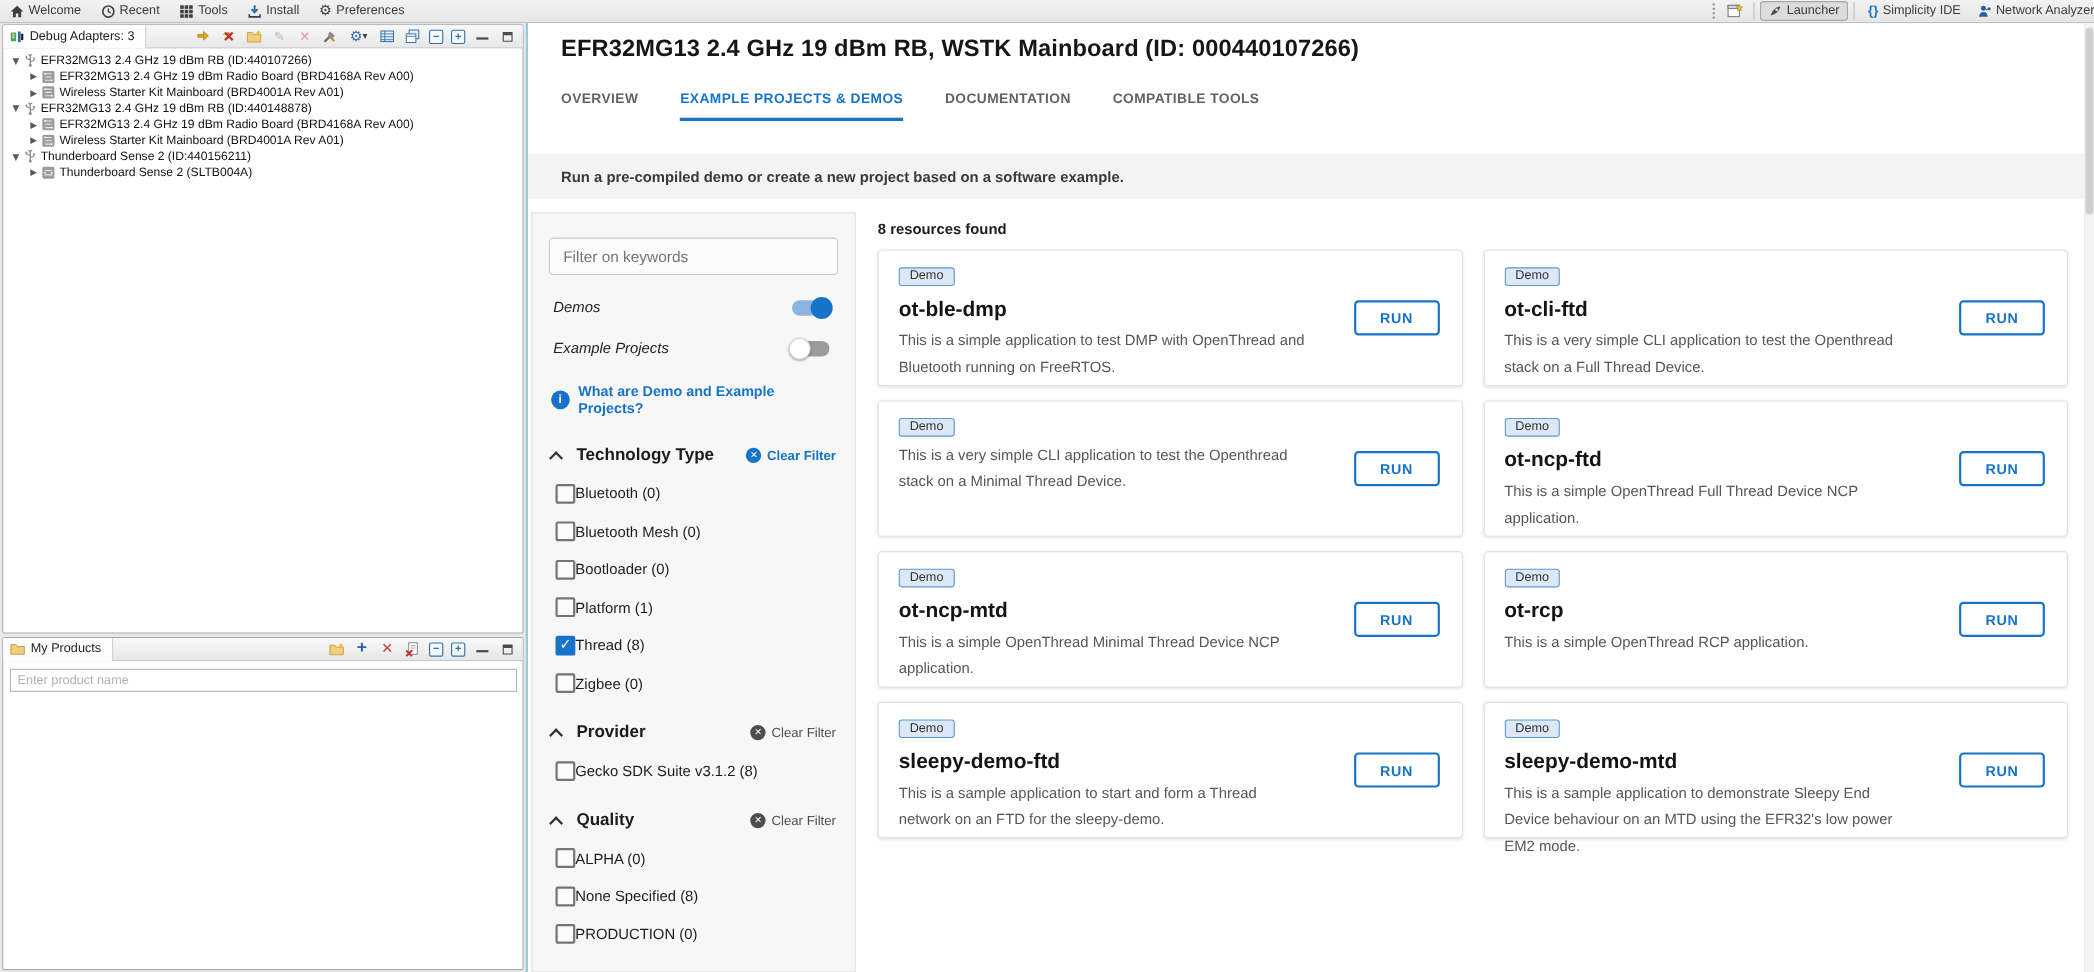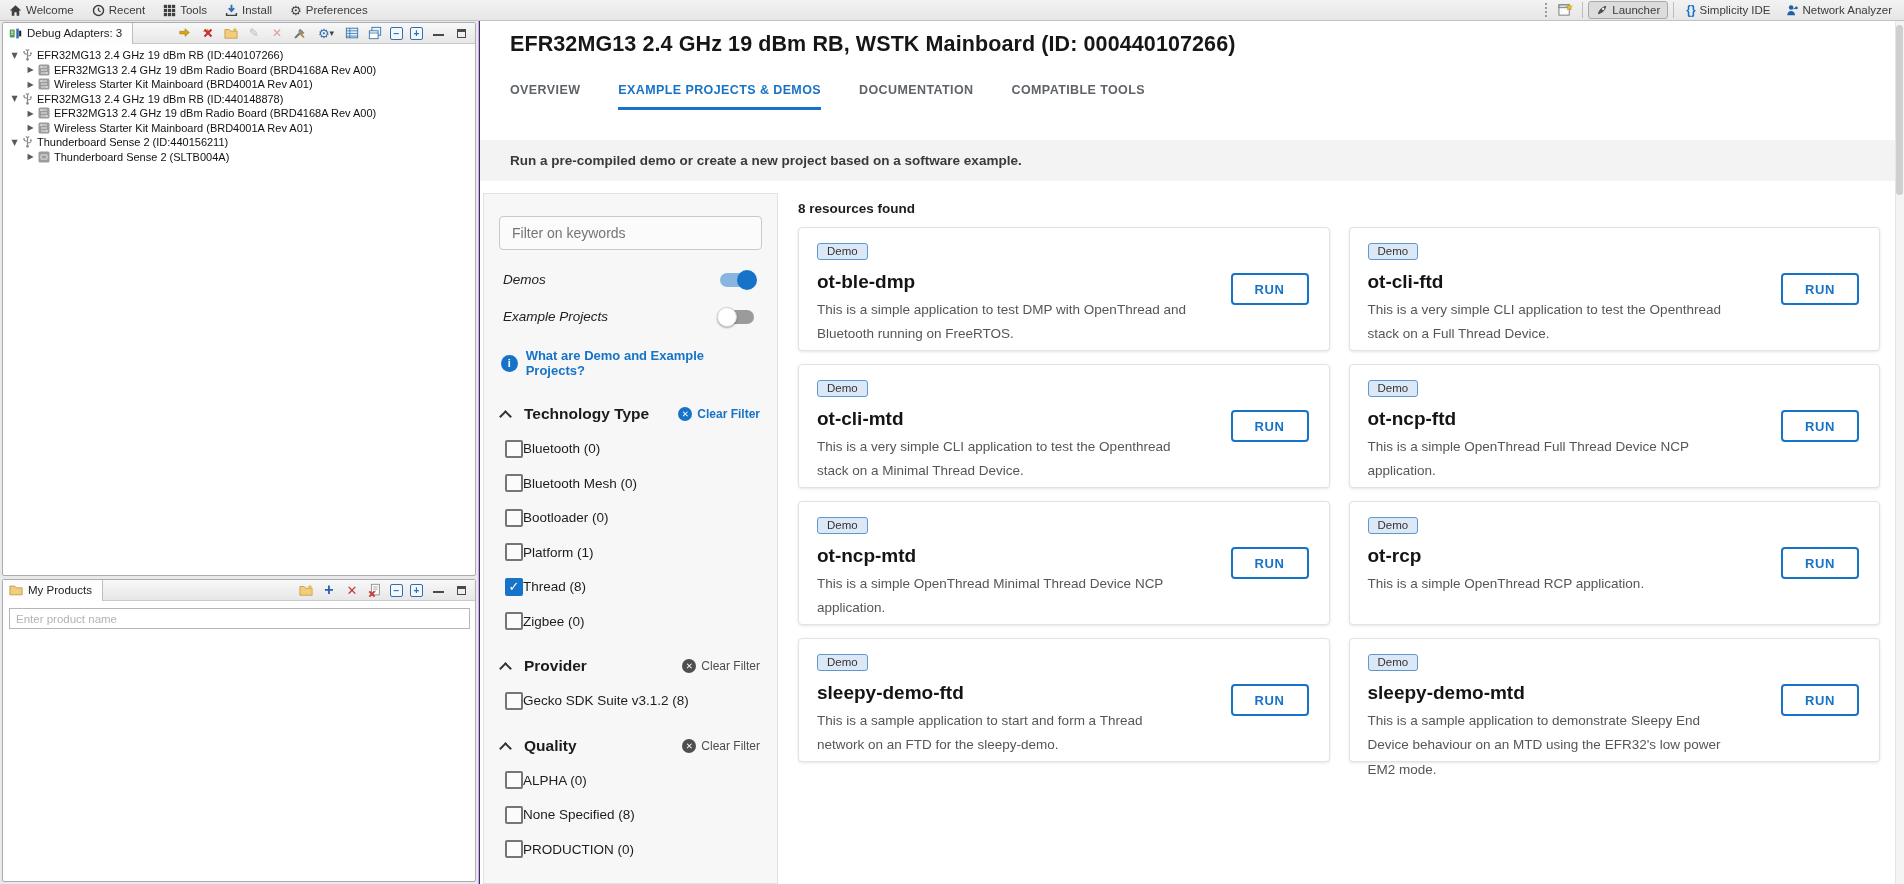--- a/index.html
+++ b/index.html
@@ -1,19 +1,19 @@
 <!DOCTYPE html>
 <html><head>
 <meta charset="utf-8">
 <style>
   * { margin:0; padding:0; box-sizing:border-box; }
   html,body { width:1904px; height:884px; overflow:hidden; }
   body { font-family:"Liberation Sans", sans-serif; background:#fff; color:#222; }
   .glyph { font-family:"DejaVu Sans", sans-serif; }
-  #root { position:relative; width:1904px; height:884px; background:#4c1d95; }
+  #root { position:relative; width:1904px; height:884px; background:#7dd3fc; }
 
   
   #menubar { position:absolute; left:0; top:0; width:1904px; height:21px;
     background:linear-gradient(#f2f2f2,#e6e6e6); border-bottom:1px solid #c3c3c3;
     display:flex; align-items:center; font-size:11.5px; color:#3b3b3b; }
   .mb-item { display:flex; align-items:center; gap:4px; padding:0 9px; height:100%; cursor:default; }
   .mb-right { margin-left:auto; display:flex; align-items:center; height:100%; }
   .mb-sep { width:5px; height:14px; border-left:2px dotted #9a9a9a; margin:0 4px; }
   .mb-vline { width:1px; height:16px; background:#bdbdbd; margin:0 5px; }
   .persp { display:flex; align-items:center; gap:4px; padding:1px 7px; height:18px; border-radius:3px; }
@@ -188,21 +188,21 @@
               <circle cx="9.5" cy="6.5" r="1.5" fill="#fff"></circle>
             </svg>
         </span>
         <span>Launcher</span>
       </span>
       <span class="mb-vline"></span>
       <span class="persp">
         <span class="ico" style="color:#1673c8;font-weight:bold;font-size:12px;">{}</span>
         <span>Simplicity IDE</span>
       </span>
-      <span class="persp" style="padding-right:12px;">
+      <span class="persp" style="padding-right:0;">
         <span class="ico">
           <svg width="14" height="13" viewBox="0 0 16 15">
               <circle cx="7" cy="4" r="2.6" fill="#1d5fa8"></circle>
               <path d="M2.5 13 C2.5 9.8 4.5 8 7 8 C9.5 8 11.5 9.8 11.5 13 Z" fill="#1d5fa8"></path>
               <circle cx="13" cy="4.5" r="1.6" fill="#1d5fa8"></circle>
               <path d="M9.5 5.5 L12 5" stroke="#1d5fa8" stroke-width="1"></path>
             </svg>
         </span>
         <span>Network Analyzer</span>
       </span>
@@ -555,21 +555,20 @@
 
         <div class="card">
           <span class="badge">Demo</span>
           <div class="card-title">ot-cli-ftd</div>
           <div class="card-desc">This is a very simple CLI application to test the Openthread stack on a Full Thread Device.</div>
           <button class="run-btn">RUN</button>
         </div>
 
         <div class="card">
           <span class="badge">Demo</span>
-          <div class="card-title">ot-cli-mtd</div>
           <div class="card-desc">This is a very simple CLI application to test the Openthread stack on a Minimal Thread Device.</div>
           <button class="run-btn">RUN</button>
         </div>
 
         <div class="card">
           <span class="badge">Demo</span>
           <div class="card-title">ot-ncp-ftd</div>
           <div class="card-desc">This is a simple OpenThread Full Thread Device NCP application.</div>
           <button class="run-btn">RUN</button>
         </div>

